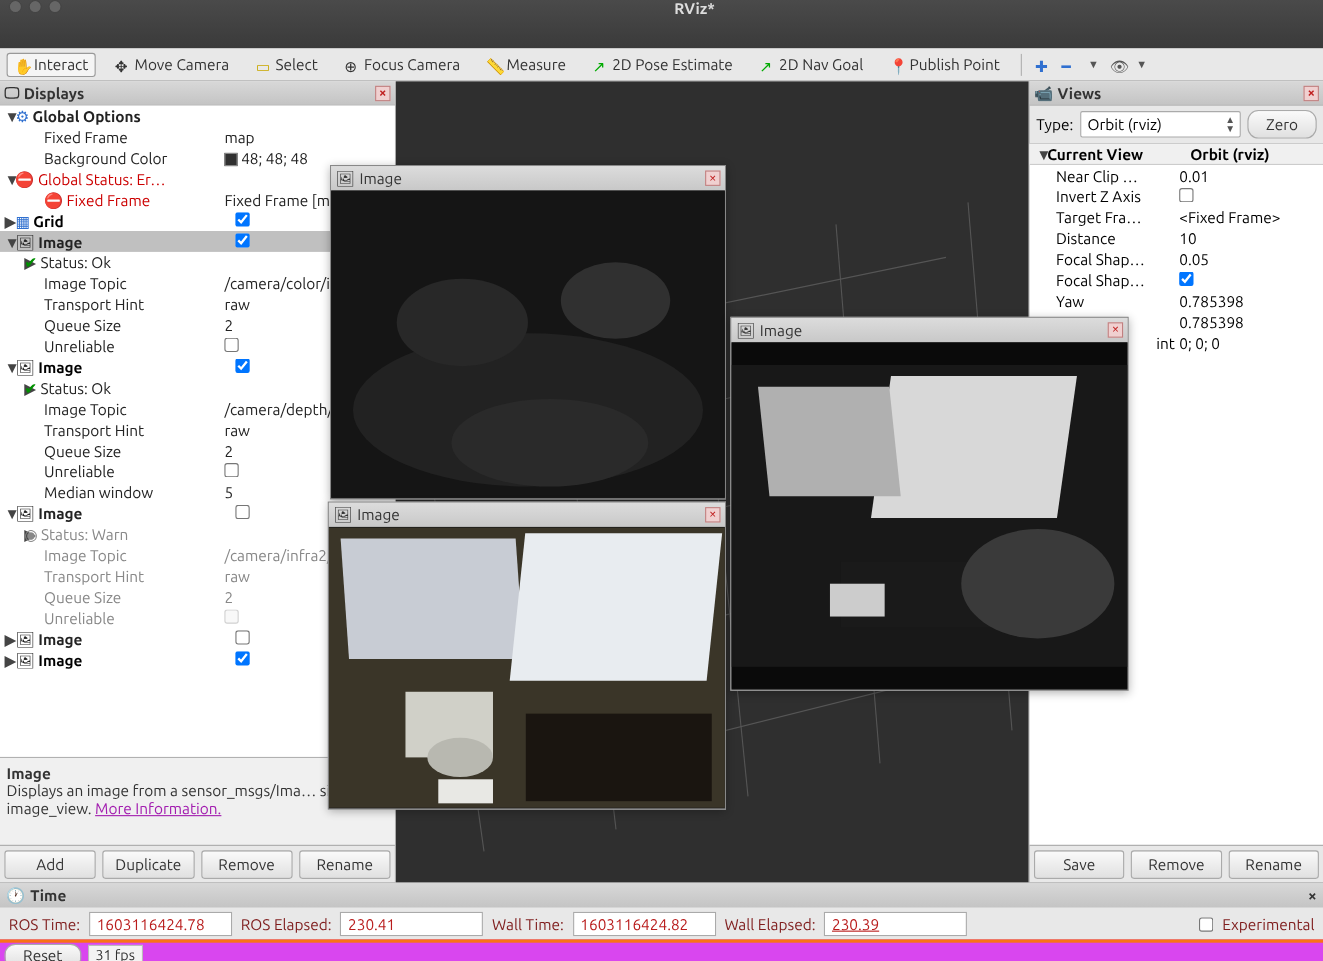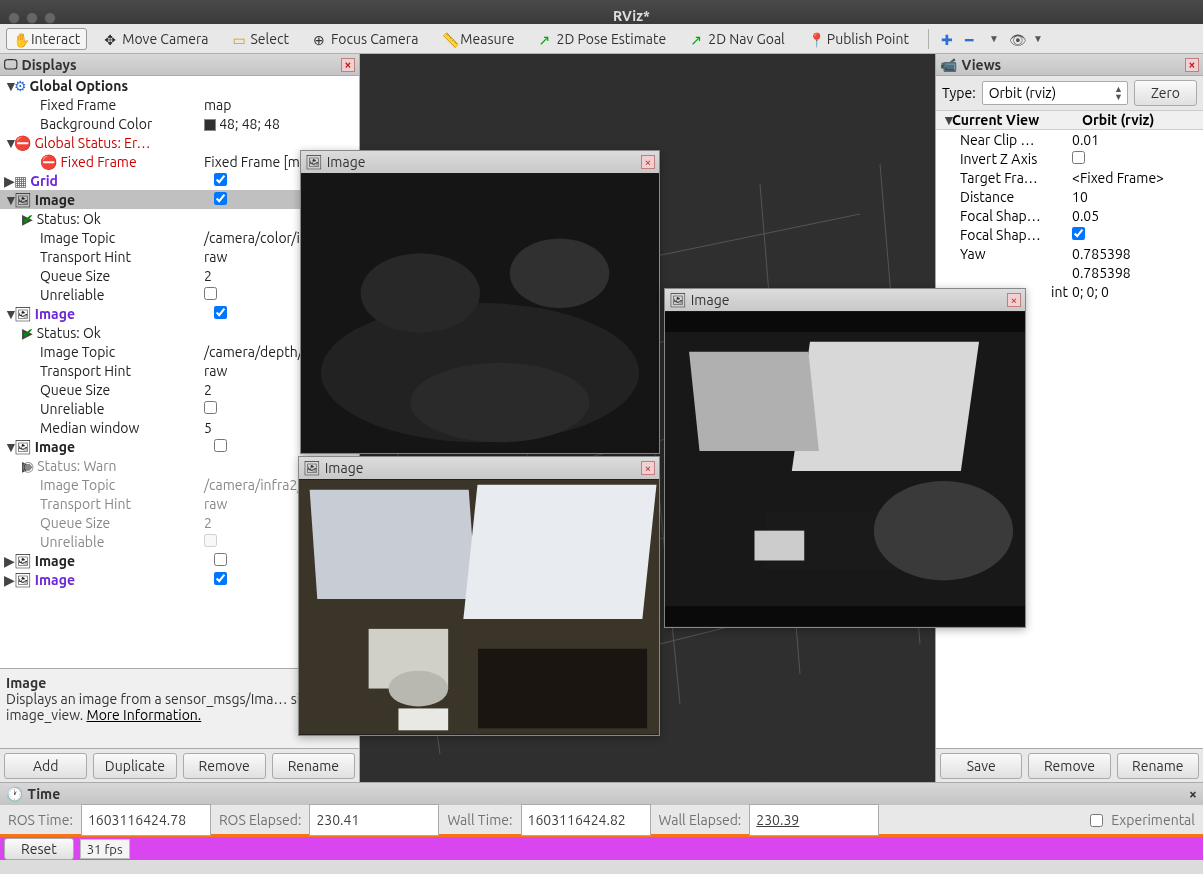--- a/index.html
+++ b/index.html
@@ -1,19 +1,19 @@
 <!DOCTYPE html>
 <html><head>
 <meta charset="utf-8">
 <style>
 * { box-sizing: border-box; margin: 0; padding: 0; font-family: "Ubuntu", "Liberation Sans", sans-serif; font-size: 14px; }
 body { background: #dcdcdc; width: 1203px; height: 874px; overflow: hidden; user-select: none; }
 
 
-.titlebar { height: 24px; background: linear-gradient(#4a4a4a,#3a3a3a); display: flex; align-items: flex-end; padding: 0 8px; color: #ddd; }
+.titlebar { height: 44px; background: linear-gradient(#4a4a4a,#3a3a3a); display: flex; align-items: flex-start; padding: 0 8px; color: #ddd; }
 .win-btns { display: flex; gap: 6px; margin-right: 12px; }
 .win-btn { width: 12px; height: 12px; border-radius: 50%; background: #666; border:1px solid #444; }
 .titlebar .title { flex:1; text-align:center; font-weight: bold; }
 
 
 .toolbar { height: 30px; background: #e8e8e8; border-bottom: 1px solid #b0b0b0; display: flex; align-items: center; padding: 0 6px; gap: 10px; }
 .tbtn { display:flex; align-items:center; gap:4px; padding: 2px 6px; color:#333; cursor:pointer; border:1px solid transparent; border-radius:3px;}
 .tbtn.active { border:1px solid #999; background:#f5f5f5; }
 .tsep { width:1px; height:20px; background:#b0b0b0; margin:0 2px;}
 .ticon { width:14px; height:14px; display:inline-block; }
@@ -33,29 +33,29 @@
 .tree-scroll::-webkit-scrollbar-thumb{background:#b0b0b0; border-radius:6px;}
 
 .tree { font-size:14px; color:#222;}
 .row { display:flex; align-items:center; height:19px; padding-left:4px; white-space:nowrap;}
 .row.selected { background:#c0c0c0;}
 .row .lbl { display:flex; align-items:center; gap:3px; width:180px; overflow:hidden;}
 .row .val { flex:1; overflow:hidden; text-overflow:ellipsis; padding-left:4px;margin-left:16px;}
 .tw { display:inline-block; width:10px; text-align:center; cursor:pointer; color:#444;}
 .indent1{padding-left:18px}.indent2{padding-left:36px}
 .chk { width:13px; height:13px; }
-.red{color:#cc0000}.green{color:#009000}.blue{color:#6d28d9}.gray{color:#888}
+.red{color:#cc0000}.green{color:#009000}.blue{color:#000000}.gray{color:#888}
 
 .desc-box{height:80px; background:#f0f0f0; border-top:1px solid #aaa; padding:6px; font-size:13px; color:#333; overflow:hidden;}
 .desc-box b{font-weight:bold;}
-.desc-box a{color:#000000; }
+.desc-box a{color:#a21caf; }
 
 .btn-row{height:34px; display:flex; align-items:center; gap:6px; padding:4px; border-top:1px solid #aaa;}
 .btn{flex:1; height:26px; background:linear-gradient(#fafafa,#e0e0e0); border:1px solid #aaa; border-radius:3px; text-align:center; line-height:24px; cursor:pointer; color:#333;}
-.btn.small{flex:0 0 auto; padding:0 16px;}
+.btn.small{flex:0 0 auto; padding:0 16px;border-radius:10px;}
 
 
 .views-top{display:flex; align-items:center; gap:6px; padding:4px 6px; border-bottom:1px solid #ccc;}
 .combo{flex:1; height:24px; background:#fff; border:1px solid #aaa; border-radius:2px; display:flex; align-items:center; padding:0 6px; position:relative;}
 .combo .arrows{position:absolute; right:4px; font-size:9px; line-height:8px; color:#555;}
 .views-tree{flex:1; background:#fff;}
 .vrow{display:flex; height:19px; align-items:center; padding-left:6px;}
 .vrow .l{width:130px; overflow:hidden; text-overflow:ellipsis;}
 .vrow .r{flex:1;}
 .vhead{font-weight:bold; background:#f0f0f0; border-bottom:1px solid #ccc;}
@@ -67,22 +67,22 @@
 
 .imgwin{position:absolute; background:#d0d0d0; border:1px solid #888; box-shadow:0 2px 8px rgba(0,0,0,0.3);}
 .imgwin .hdr{height:22px; background:linear-gradient(#dcdcdc,#c8c8c8); display:flex; align-items:center; padding:0 4px; gap:4px; color:#333;}
 .imgwin .hdr .x{margin-left:auto; color:#c02020; background:#f0d0d0; width:14px; height:14px; text-align:center; line-height:12px; border:1px solid #c08080; font-size:12px; cursor:pointer;}
 .imgwin .content{background:#1a1a1a; width:100%;}
 
 
 .time-panel{height:52px; background:#e8e8e8; border-top:1px solid #aaa;}
 .time-hdr{height:22px; background:linear-gradient(#d8d8d8,#c4c4c4); display:flex; align-items:center; padding:0 6px; gap:4px; font-weight:bold; color:#333;}
 .time-body{display:flex; align-items:center; gap:8px; padding:2px 8px; height:30px;}
-.time-body label{color:#737373;}
-.time-in{height:32px; border:1px solid #aaa; background:#fff; padding:0 6px; color:#404040;}
+.time-body label{color:#7f1d1d;}
+.time-in{height:22px; border:1px solid #aaa; background:#fff; padding:0 6px; color:#b91c1c;}
 
 
 .status{height:26px; background:#d946ef; border-top:3px solid #f97316; display:flex; align-items:center; padding:0 4px; gap:6px;}
 .status .hint{flex:1; border:1px solid #bbb; padding:2px 6px; background:#f4f4f4; font-size:13px; color:#333;}
 .status .fps{border:1px solid #bbb; padding:2px 6px; background:#f4f4f4; font-size:13px; color:#333;}
 
 .color-swatch{display:inline-block; width:12px; height:12px; background:#303030; border:1px solid #888; vertical-align:middle;}
 </style>
 </head>
 <body>

